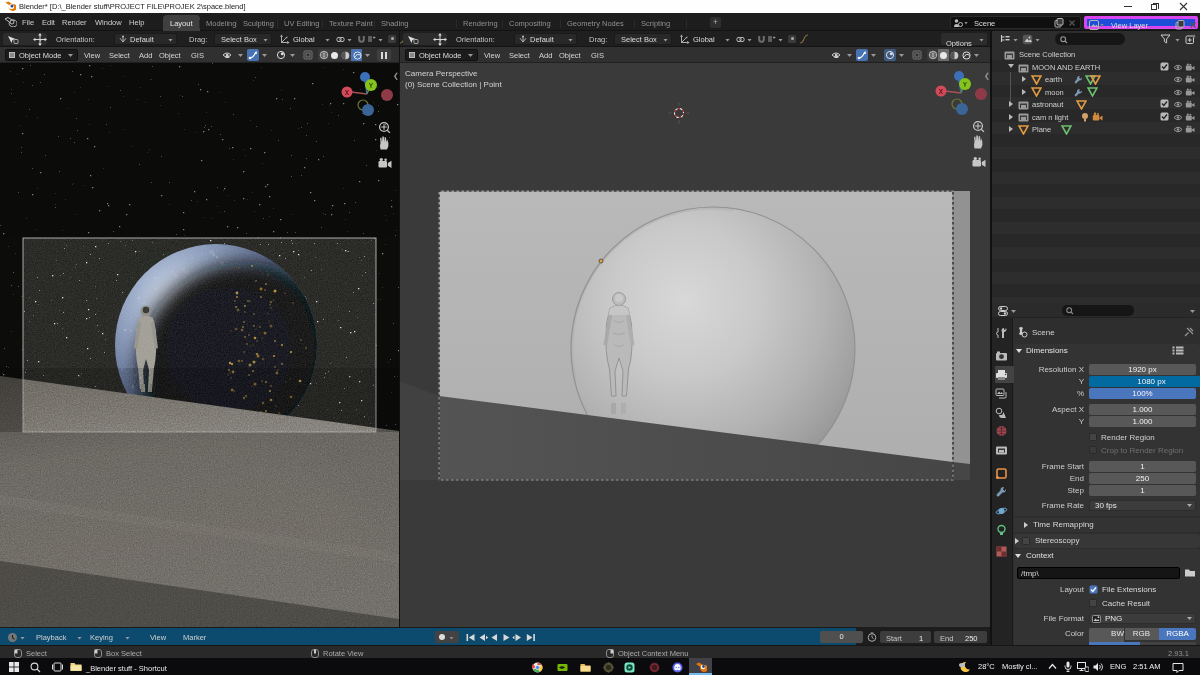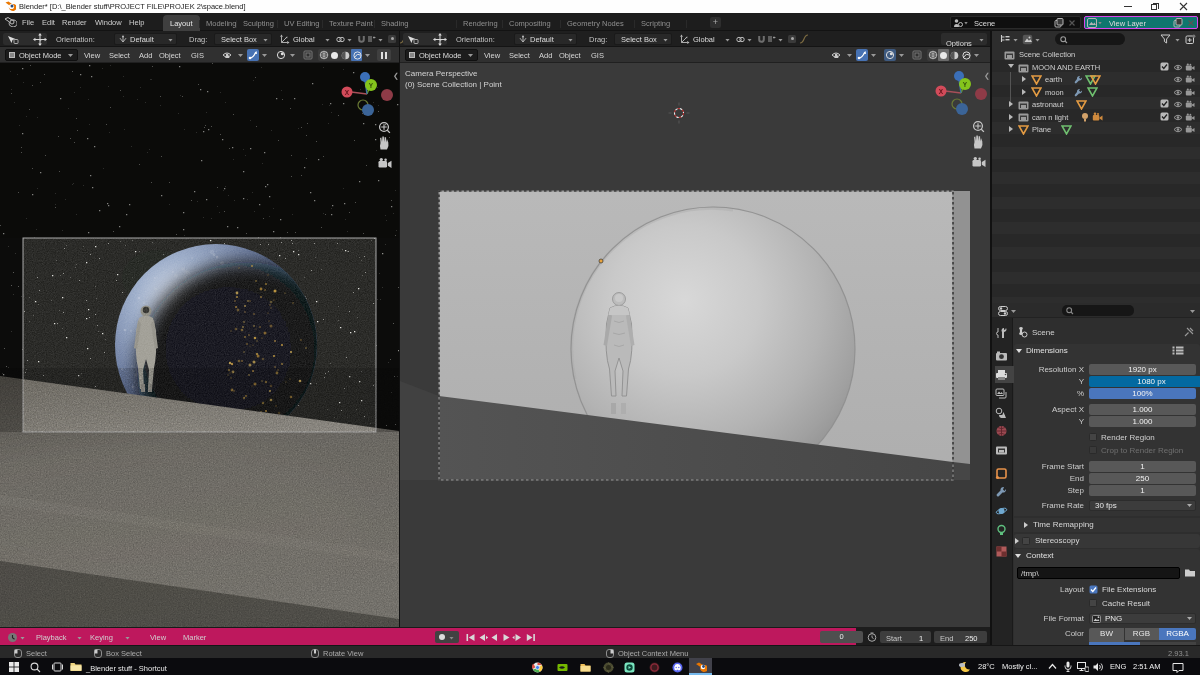--- a/index.html
+++ b/index.html
@@ -54,21 +54,21 @@
       <div class="abs" style="left:13px;top:5px;width:4px;height:3px;background:#888;clip-path:polygon(0 0,100% 0,50% 100%)"></div>
       <div class="abs t7" style="left:23px;top:3.5px;color:#ddd">Scene</div>
       <svg class="abs" style="left:103px;top:1.5px" width="10" height="10" viewBox="0 0 10 10">
         <rect x="1" y="2.5" width="6" height="6.5" rx="1" fill="none" stroke="#b5b5b5"></rect>
         <rect x="3" y="0.5" width="6" height="6.5" rx="1" fill="#3a3a3a" stroke="#b5b5b5"></rect>
       </svg>
       <svg class="abs" style="left:117px;top:2.5px" width="8" height="8" viewBox="0 0 8 8">
         <path d="M1.5 1.5 L6.5 6.5 M6.5 1.5 L1.5 6.5" stroke="#555" stroke-width="1.2"></path>
       </svg>
     </div>
-    <div class="abs" style="left:1084px;top:2.5px;width:114px;height:13px;background:#0f766e;border:1px solid #d946ef;border-radius:2px">
+    <div class="abs" style="left:1084px;top:2.5px;width:114px;height:13px;background:#1d4ed8;border:3px solid #d946ef;border-radius:2px">
       <svg class="abs" style="left:2px;top:1.5px" width="10" height="10" viewBox="0 0 10 10">
 <rect x="0.5" y="0.5" width="9" height="9" rx="1.5" fill="none" stroke="#b5b5b5"></rect>
         <path d="M2 7 l2.4-3 1.8 2 1.2-1.4 L9 7 z" fill="#b5b5b5"></path>
       </svg>
       <div class="abs" style="left:13px;top:5px;width:4px;height:3px;background:#888;clip-path:polygon(0 0,100% 0,50% 100%)"></div>
       <div class="abs t7" style="left:24px;top:3.5px;color:#ddd">View Layer</div>
       <svg class="abs" style="left:88px;top:1.5px" width="10" height="10" viewBox="0 0 10 10">
         <rect x="1" y="2.5" width="6" height="6.5" rx="1" fill="none" stroke="#b5b5b5"></rect>
         <rect x="3" y="0.5" width="6" height="6.5" rx="1" fill="#3a3a3a" stroke="#b5b5b5"></rect>
       </svg>
@@ -951,27 +951,27 @@
     <div class="abs t8" style="left:0;top:312px;width:92px;text-align:right;color:#cdcdcd">File Format</div>
     <div class="abs" style="left:97px;top:310px;width:107px;height:11px;background:#3c3c3c;border-radius:2px;border:1px solid #2c2c2c"></div>
     <svg class="abs" style="left:100px;top:311.5px" width="9" height="8" viewBox="0 0 9 8">
 <rect x="0.5" y="0.5" width="8" height="7" rx="1" fill="#222" stroke="#aaa" stroke-width="0.8"></rect>
       <path d="M1.5 6 l2-2.4 1.6 1.6 1-1.2 L7.5 6 z" fill="#ccc"></path>
       <circle cx="6.5" cy="2.2" r="0.9" fill="#ccc"></circle>
     </svg>
     <div class="abs t8" style="left:113px;top:312px;color:#e5e5e5">PNG</div>
     <div class="abs" style="left:195px;top:314px;width:5px;height:3px;background:#aaa;clip-path:polygon(0 0,100% 0,50% 100%)"></div>
     <div class="abs t8" style="left:0;top:327px;width:92px;text-align:right;color:#cdcdcd">Color</div>
-    <div class="abs t8" style="left:97px;top:324.5px;width:35px;height:15px;background:#585858;border-radius:2px 0 0 2px;color:#e8e8e8;text-align:center;line-height:12px">BW</div>
+    <div class="abs t8" style="left:97px;top:324.5px;width:35px;height:15px;background:#585858;border-radius:2px 0 0 2px;color:#e8e8e8;text-align:right;line-height:12px">BW</div>
     <div class="abs t8" style="left:132.5px;top:324.5px;width:34px;height:12px;background:#585858;color:#e8e8e8;text-align:center;line-height:12px">RGB</div>
     <div class="abs t8" style="left:167px;top:324.5px;width:37px;height:12px;background:#4a76bd;border-radius:0 2px 2px 0;color:#fff;text-align:center;line-height:12px">RGBA</div>
     <div class="abs" style="left:97px;top:339px;width:51px;height:3px;background:#4a76bd"></div>
     <div class="abs" style="left:148px;top:339px;width:56px;height:3px;background:#424242"></div>
   </div>
-<div class="abs" style="left:0;top:627px;width:856px;height:18px;background:#be185d;border-top:1px solid #1a1a1a">
+<div class="abs" style="left:0;top:627px;width:856px;height:18px;background:#0c4a6e;border-top:1px solid #1a1a1a">
     <svg class="abs" style="left:7px;top:4px" width="11" height="11" viewBox="0 0 11 11">
 <circle cx="5.5" cy="5.5" r="4.5" fill="#777"></circle>
       <path d="M5.5 3 v2.8 l2 1.4" stroke="#222" stroke-width="1.1" fill="none"></path>
     </svg>
     <div class="abs" style="left:20px;top:8.5px;width:5px;height:3px;background:#999;clip-path:polygon(0 0,100% 0,50% 100%)"></div>
     <div class="abs t7" style="left:36px;top:6px;color:#d0d0d0">Playback</div>
     <div class="abs" style="left:77px;top:8.5px;width:5px;height:3px;background:#999;clip-path:polygon(0 0,100% 0,50% 100%)"></div>
     <div class="abs t7" style="left:90px;top:6px;color:#d0d0d0">Keying</div>
     <div class="abs" style="left:125px;top:8.5px;width:5px;height:3px;background:#999;clip-path:polygon(0 0,100% 0,50% 100%)"></div>
     <div class="abs t7" style="left:150px;top:6px;color:#d0d0d0">View</div>

